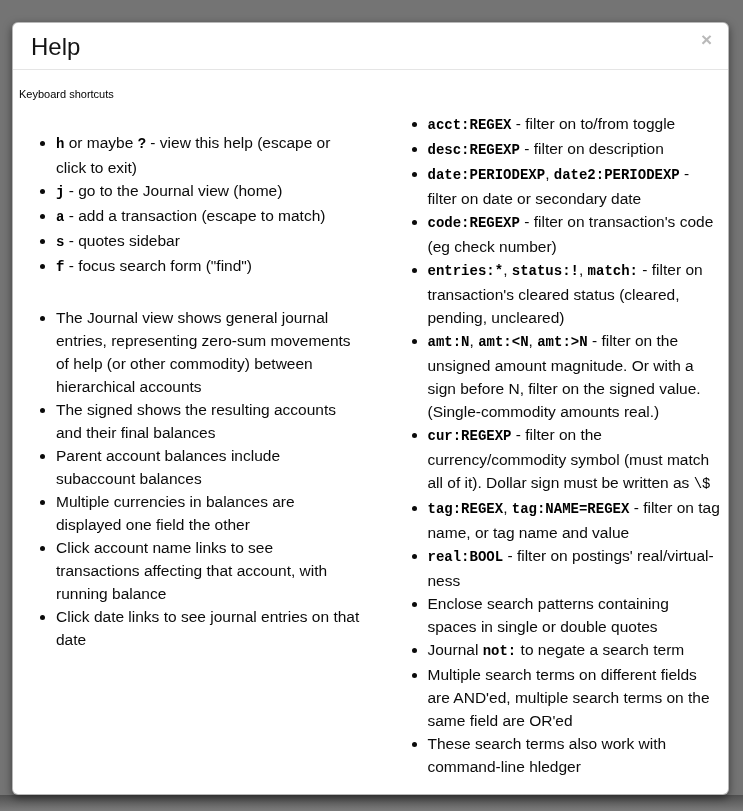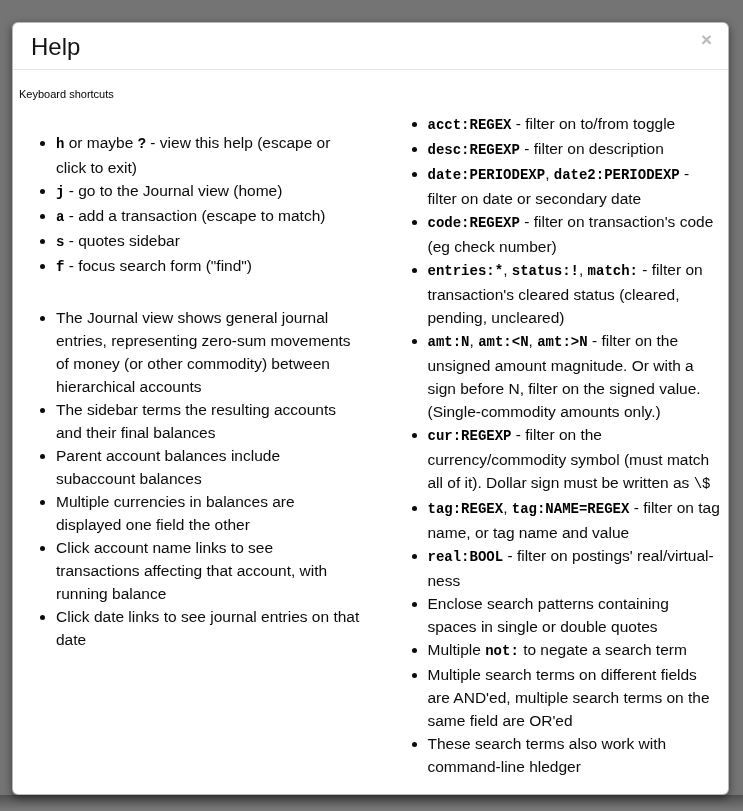--- a/index.html
+++ b/index.html
@@ -73,39 +73,39 @@
     <div class="col col-left">
         <h2 class="section-heading">Keyboard shortcuts</h2>
         <ul class="help-list">
           <li><span class="code">h</span><span class="txt"> or maybe </span><span class="code">?</span><span class="txt"> - view this help (escape or click to exit)</span></li>
           <li><span class="code">j</span><span class="txt"> - go to the Journal view (home)</span></li>
           <li><span class="code">a</span><span class="txt"> - add a transaction (escape to match)</span></li>
           <li><span class="code">s</span><span class="txt"> - quotes sidebar</span></li>
           <li><span class="code">f</span><span class="txt"> - focus search form ("find")</span></li>
         </ul>
         <ul class="help-list">
-          <li><span class="txt">The Journal view shows general journal entries, representing zero-sum movements of money (or other commodity) between hierarchical accounts</span></li>
-          <li><span class="txt">The sidebar terms the resulting accounts and their final balances</span></li>
+          <li><span class="txt">The Journal view shows general journal entries, representing zero-sum movements of help (or other commodity) between hierarchical accounts</span></li>
+          <li><span class="txt">The signed shows the resulting accounts and their final balances</span></li>
           <li><span class="txt">Parent account balances include subaccount balances</span></li>
           <li><span class="txt">Multiple currencies in balances are displayed one field the other</span></li>
           <li><span class="txt">Click account name links to see transactions affecting that account, with running balance</span></li>
           <li><span class="txt">Click date links to see journal entries on that date</span></li>
         </ul>
       </div>
     <div class="col col-right">
         <ul class="help-list">
           <li><span class="code">acct:REGEX</span><span class="txt"> - filter on to/from toggle</span></li>
           <li><span class="code">desc:REGEXP</span><span class="txt"> - filter on description</span></li>
           <li><span class="code">date:PERIODEXP</span><span class="txt">, </span><span class="code">date2:PERIODEXP</span><span class="txt"> - filter on date or secondary date</span></li>
           <li><span class="code">code:REGEXP</span><span class="txt"> - filter on transaction's code (eg check number)</span></li>
           <li><span class="code">entries:*</span><span class="txt">, </span><span class="code">status:!</span><span class="txt">, </span><span class="code">match:</span><span class="txt"> - filter on transaction's cleared status (cleared, pending, uncleared)</span></li>
-          <li><span class="code">amt:N</span><span class="txt">, </span><span class="code">amt:&lt;N</span><span class="txt">, </span><span class="code">amt:&gt;N</span><span class="txt"> - filter on the unsigned amount magnitude. Or with a sign before N, filter on the signed value. (Single-commodity amounts only.)</span></li>
+          <li><span class="code">amt:N</span><span class="txt">, </span><span class="code">amt:&lt;N</span><span class="txt">, </span><span class="code">amt:&gt;N</span><span class="txt"> - filter on the unsigned amount magnitude. Or with a sign before N, filter on the signed value. (Single-commodity amounts real.)</span></li>
           <li><span class="code">cur:REGEXP</span><span class="txt"> - filter on the currency/commodity symbol (must match all of it). Dollar sign must be written as </span><span class="mono">\$</span></li>
           <li><span class="code">tag:REGEX</span><span class="txt">, </span><span class="code">tag:NAME=REGEX</span><span class="txt"> - filter on tag name, or tag name and value</span></li>
           <li><span class="code">real:BOOL</span><span class="txt"> - filter on postings' real/virtual-ness</span></li>
           <li><span class="txt">Enclose search patterns containing spaces in single or double quotes</span></li>
-          <li><span class="txt">Multiple </span><span class="code">not:</span><span class="txt"> to negate a search term</span></li>
+          <li><span class="txt">Journal </span><span class="code">not:</span><span class="txt"> to negate a search term</span></li>
           <li><span class="txt">Multiple search terms on different fields are AND'ed, multiple search terms on the same field are OR'ed</span></li>
           <li><span class="txt">These search terms also work with command-line hledger</span></li>
         </ul>
       </div>
   </div>
 </div>
 
 </body></html>

